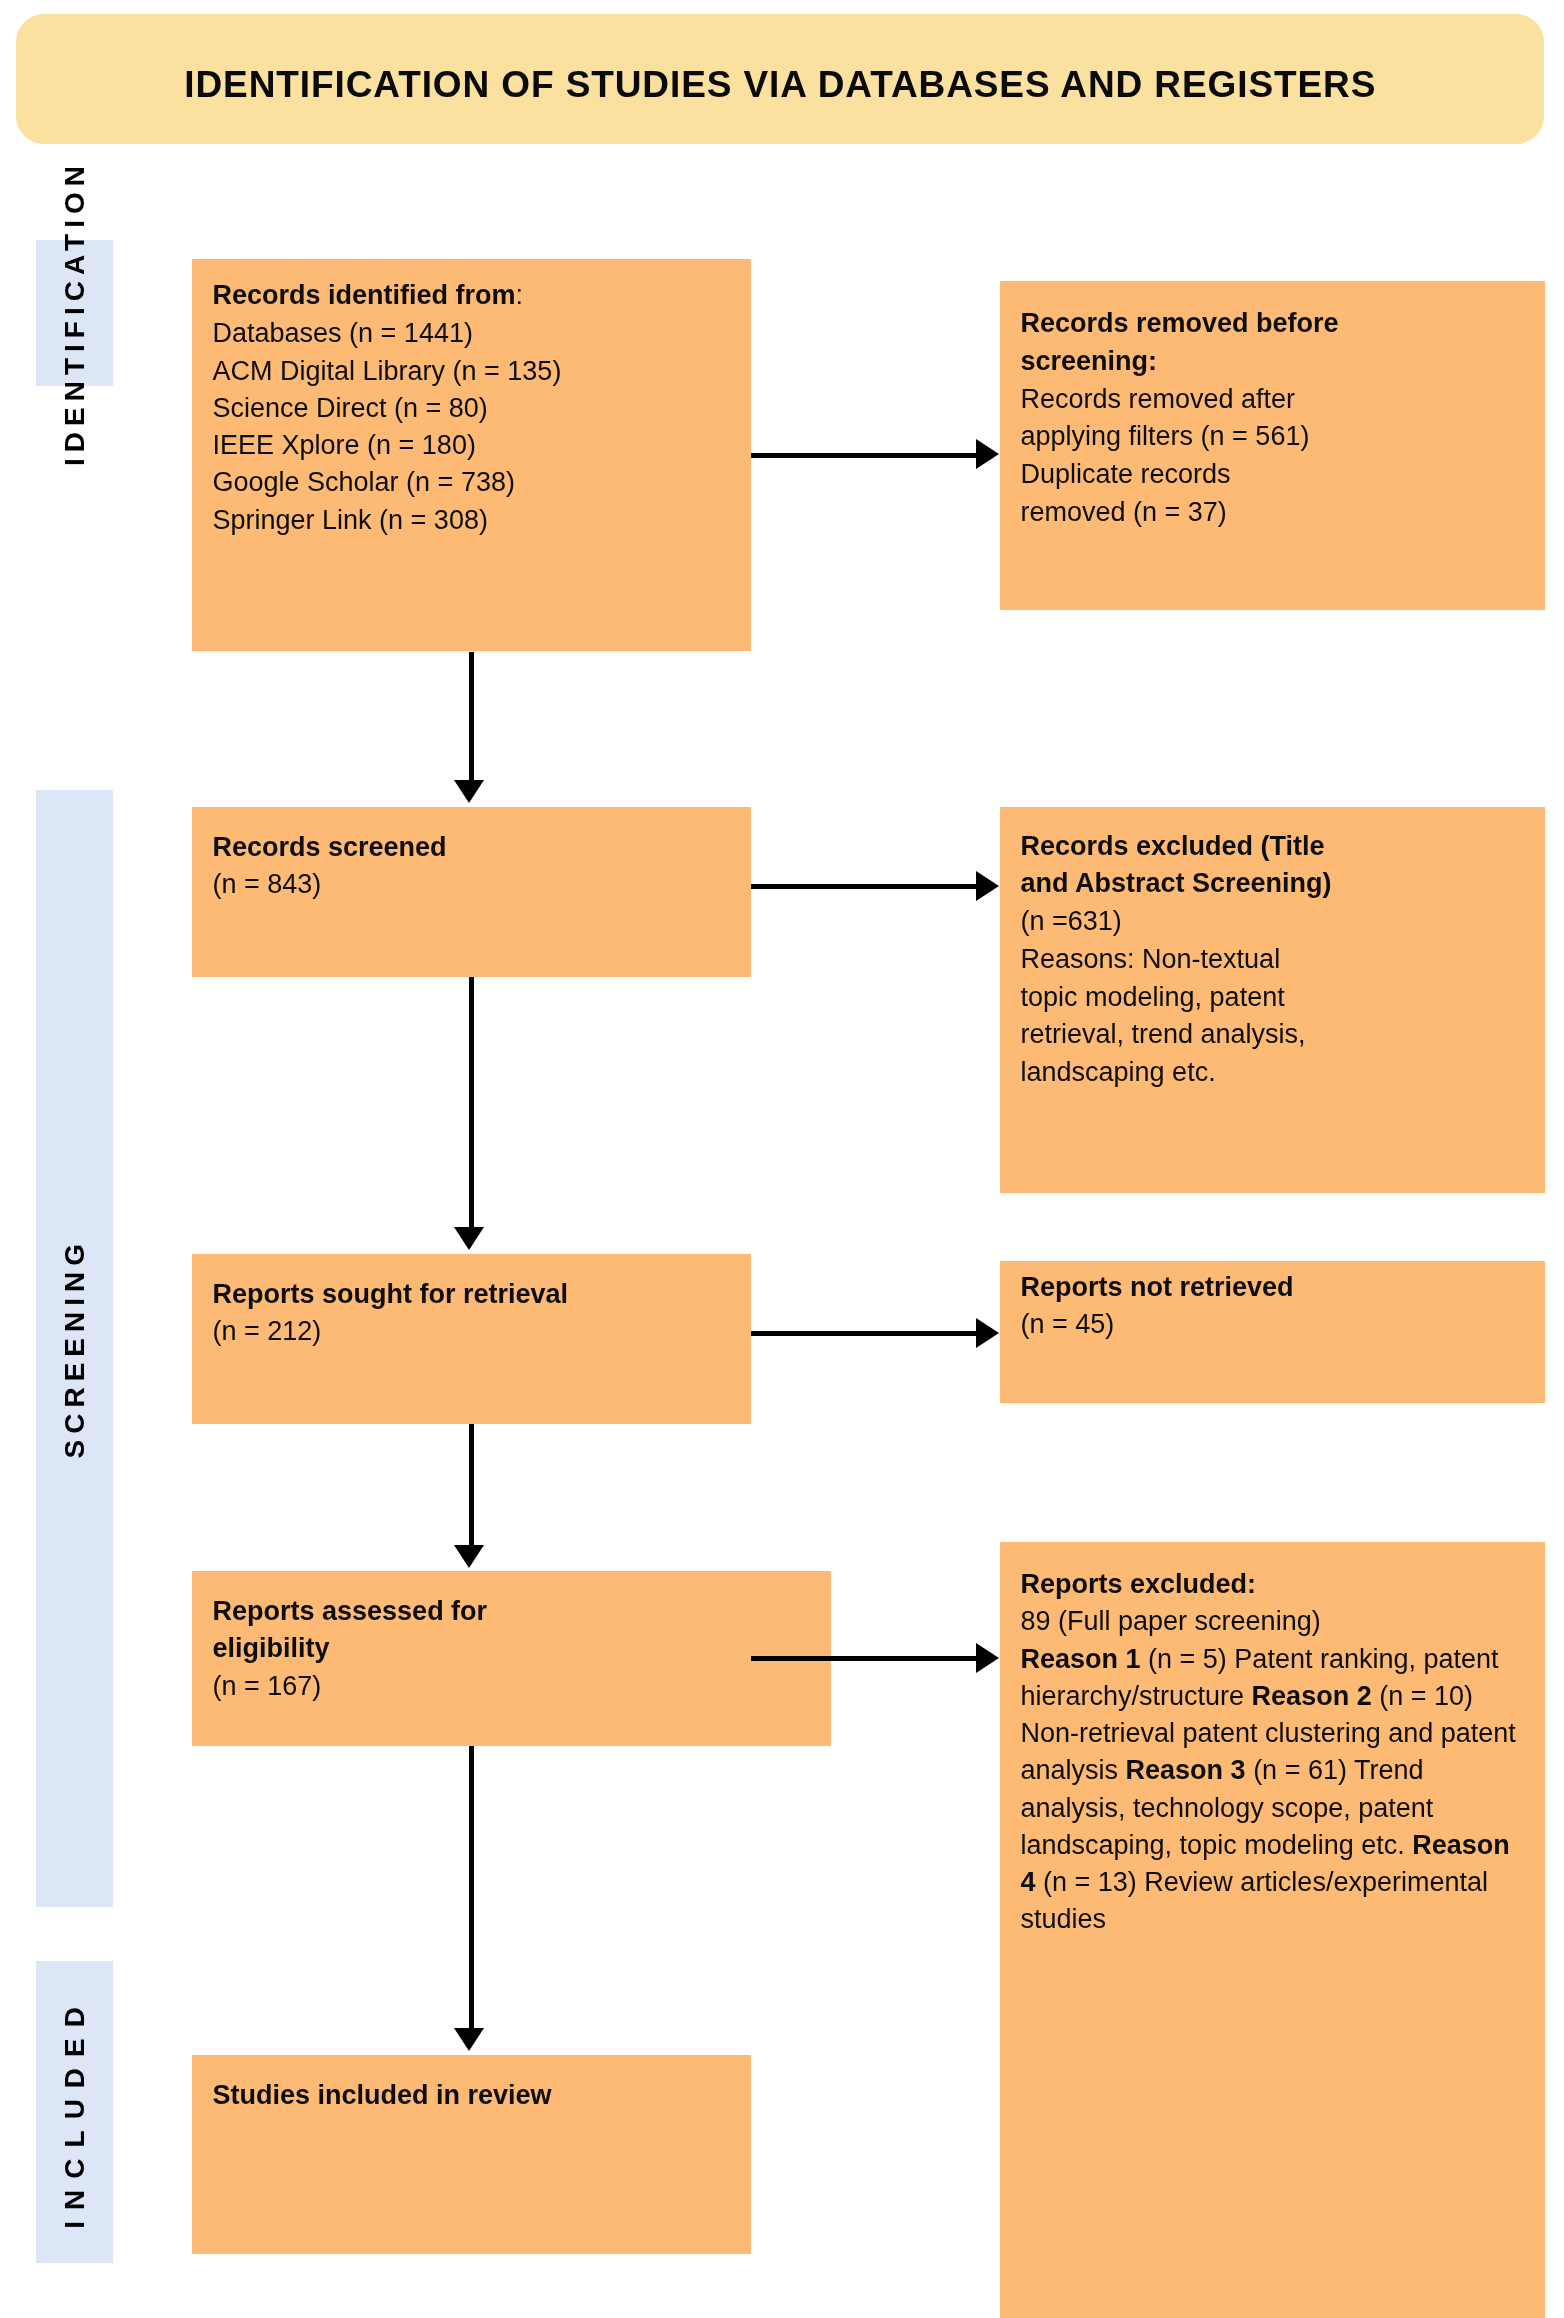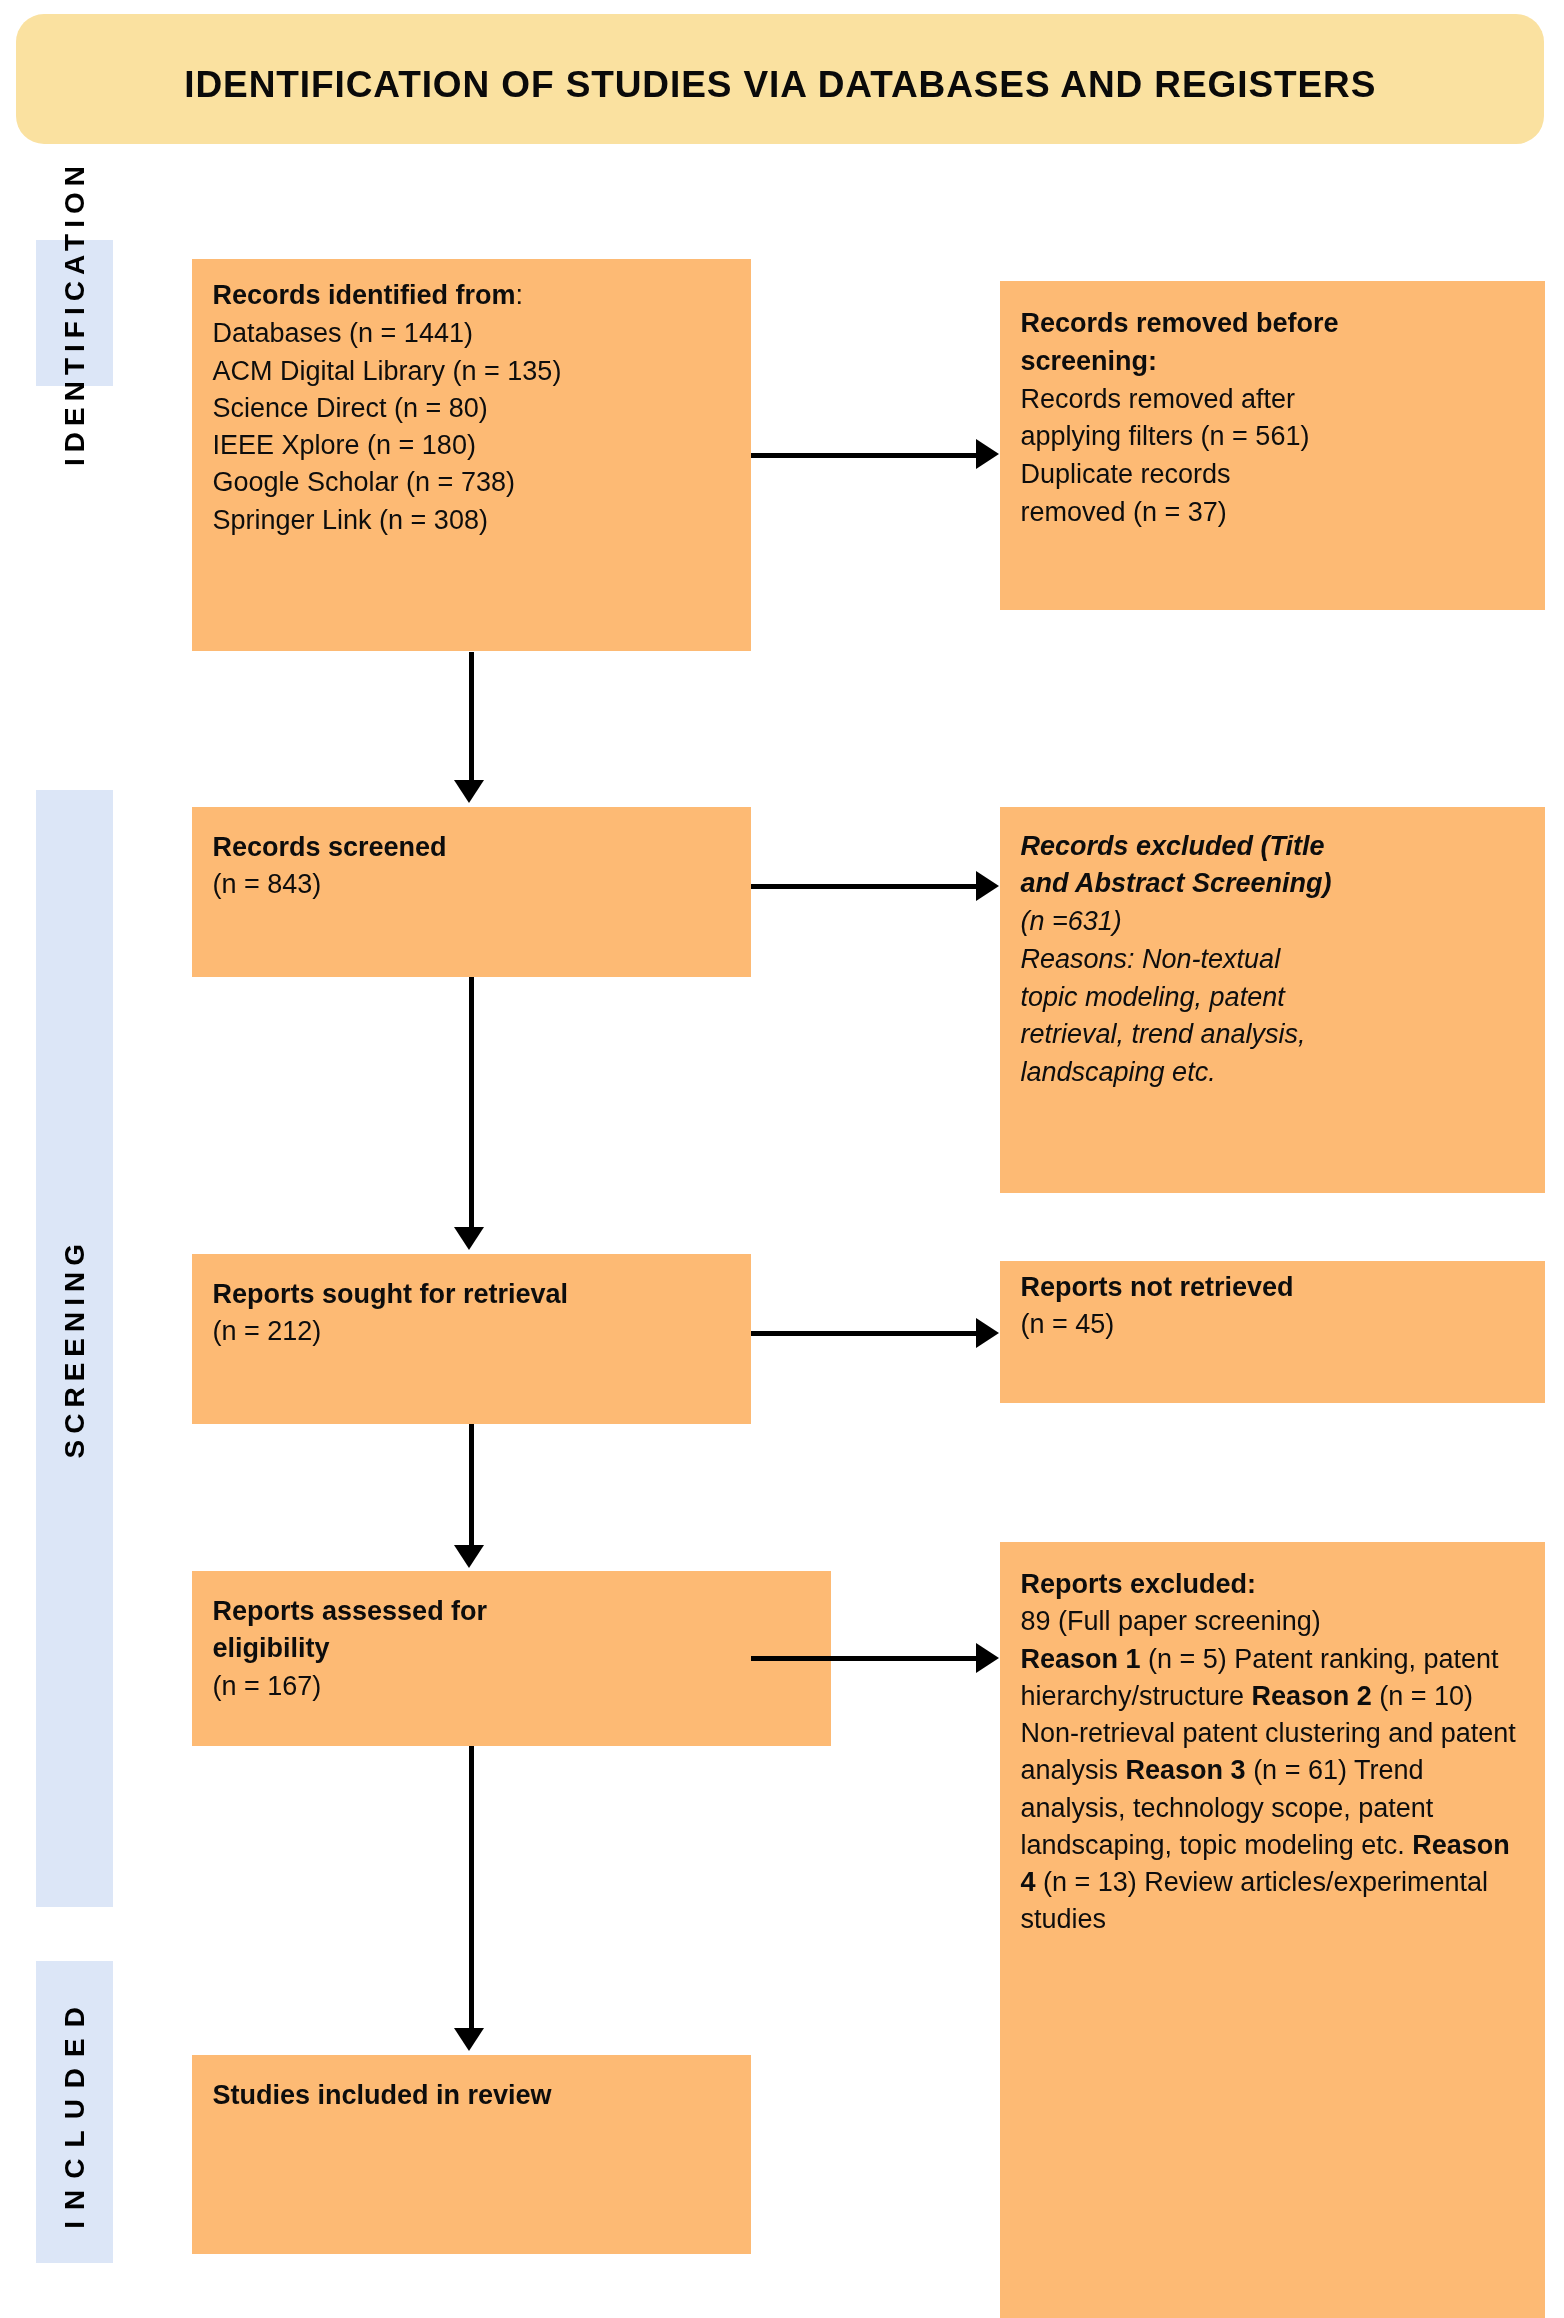--- a/index.html
+++ b/index.html
@@ -49,21 +49,21 @@
   #box-screened       {left:192px; top:807px; width:559px; height:170px;}
   #box-excluded-ta    {left:1000px;top:807px; width:545px; height:386px;}
   #box-sought         {left:192px; top:1254px; width:559px; height:170px;}
   #box-not-retrieved  {left:1000px;top:1261px; width:545px; height:142px;}
   #box-eligibility    {left:192px; top:1571px; width:639px; height:175px;}
   #box-excluded-full  {left:1000px;top:1542px; width:545px; height:804px;}
   #box-included       {left:192px; top:2055px; width:559px; height:199px;}
 
   #box-identified .ln:first-child{padding-bottom:1.2px;}
   #box-removed{padding-top:24px;line-height:1.40;}
-  #box-excluded-ta{padding-top:20.5px;line-height:1.40;font-style:italic;}
+  #box-excluded-ta{padding-top:20.5px;line-height:1.40;}
   #box-excluded-full{padding-top:24px;line-height:1.38;}
   #box-screened,#box-sought,#box-eligibility,#box-included{padding-top:22px;}
   #box-not-retrieved{padding-top:8px;}
 
   
   .h-line{position:absolute;height:5.4px;background:#000;}
   .v-line{position:absolute;width:5.4px;background:#000;}
   .arrow-right{
     position:absolute;width:0;height:0;
     border-top:15.7px solid transparent;border-bottom:15.7px solid transparent;

